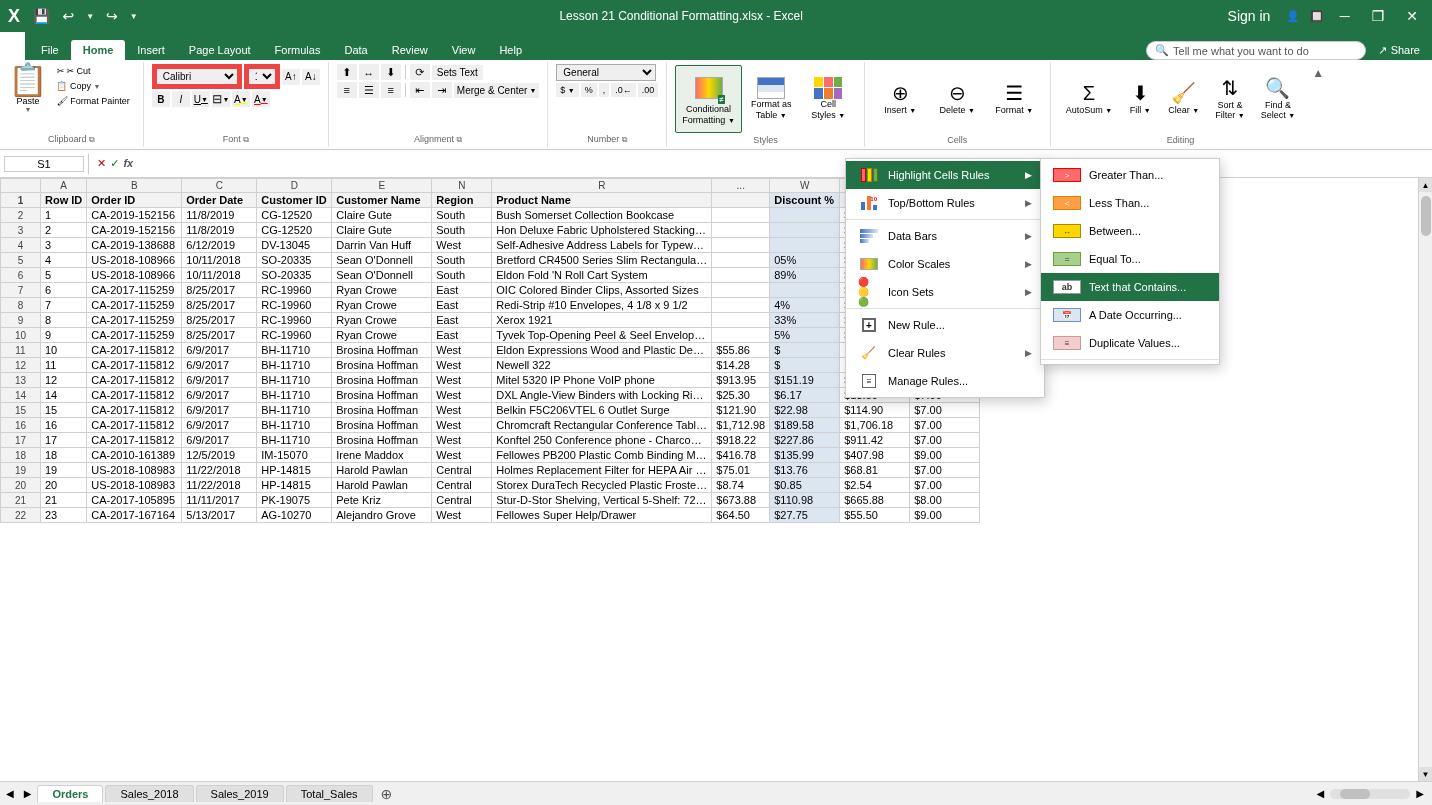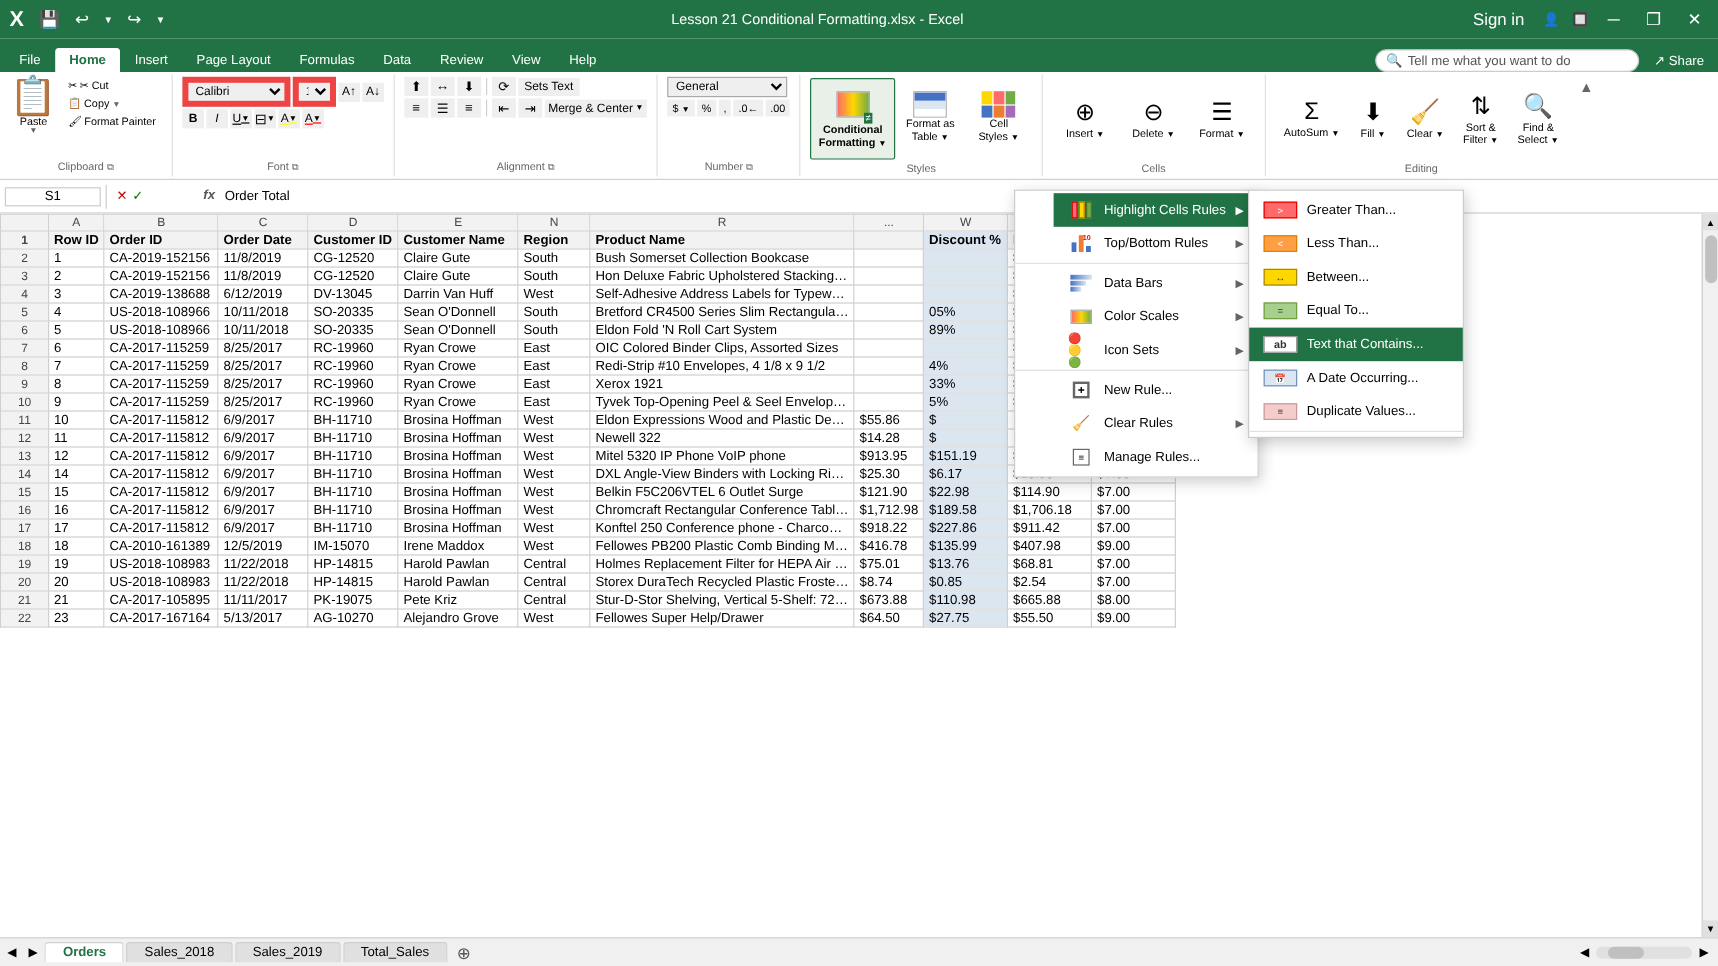--- a/index.html
+++ b/index.html
@@ -23,20 +23,21 @@
     
     .qat-icon { color: #fff; font-size: 14px; cursor: pointer; padding: 2px 3px; }
 
     
     .ribbon-tabs {
       background: #217346;
       display: flex;
       align-items: flex-end;
       padding: 0 4px;
       height: 28px;
+      margin-left: 25px;
     }
     .ribbon-tab {
       padding: 4px 12px;
       cursor: pointer;
       color: #fff;
       font-size: 11px;
       border-radius: 3px 3px 0 0;
     }
     .ribbon-tab.active {
       background: #fff;
@@ -180,21 +181,20 @@
       z-index: 200;
       padding: 2px 0;
     }
     .cf-menu-item {
       display: flex;
       align-items: center;
       padding: 6px 12px;
       cursor: pointer;
       font-size: 11px;
       gap: 8px;
-      margin-left: 32px;
     }
     .cf-menu-item:hover, .cf-menu-item.active {
       background: #217346;
       color: #fff;
     }
     .cf-menu-item .item-icon {
       width: 22px;
       height: 16px;
       display: flex;
       align-items: center;
@@ -426,21 +426,21 @@
     <div class="ribbon-group-label">Number <span style="font-size:8px;">⧉</span></div>
   </div>
 
   <div class="ribbon-group" style="min-width:160px;">
     <div class="ribbon-group-content" style="flex-direction:row; align-items:center; gap:2px;">
       <div class="cf-big-btn active-menu">
         <div style="position:relative; width:32px; height:32px; display:flex; align-items:center; justify-content:center;">
           <div style="width:28px;height:22px;background:linear-gradient(to right, #ff6b6b, #ffd700, #70ad47);border:1px solid #aaa;"></div>
           <div style="position:absolute;bottom:0;right:0;font-size:8px;background:#217346;color:#fff;padding:0 1px;">≠</div>
         </div>
-        <div style="font-size:9px;text-align:center;line-height:1.2;font-weight:bold;">Conditional<br>Formatting <span style="font-size:7px;">▼</span></div>
+        <div style="font-size:9px;text-align:center;line-height:1.2;">Conditional<br>Formatting <span style="font-size:7px;">▼</span></div>
       </div>
       <div class="cf-big-btn">
         <div style="width:28px;height:22px;overflow:hidden;border:1px solid #aaa;">
           <div style="height:7px;background:#4472c4;"></div>
           <div style="height:7px;background:#dce6f1;"></div>
           <div style="height:7px;background:#fff;"></div>
         </div>
         <div style="font-size:9px;text-align:center;line-height:1.2;">Format as<br>Table <span style="font-size:7px;">▼</span></div>
       </div>
       <div class="cf-big-btn">
@@ -506,23 +506,22 @@
     <span style="font-size:12px;cursor:pointer;color:#666;">▲</span>
   </div>
 </div>
 
 <div class="formula-bar">
   <input class="name-box" value="S1" style="">
   <div class="formula-bar-sep"></div>
   <div class="formula-bar-icons">
     <span style="cursor:pointer; color:#c00;">✕</span>
     <span style="cursor:pointer; color:#070;">✓</span>
-    <span style="cursor:pointer; font-style:italic; font-weight:bold;margin-left:46px;">fx</span>
-  </div>
-  <input class="formula-input" value="Order Total" style="">
+    <span style="cursor:pointer; font-style:italic; font-weight:bold;">fx</span>
+  </div>
 </div>
 
 <div style="display:flex; flex-direction:column; flex:1; height: calc(805px - 32px - 28px - 90px - 28px - 24px);">
   <div style="display:flex; flex:1; overflow:hidden; position:relative;">
 
     <div class="grid-wrapper" style="flex:1; overflow:auto; position:relative;">
       <table class="grid" style="border-collapse:collapse; width:max-content;">
         <thead>
           <tr>
             <th class="row-num" style="width:40px;"></th>

